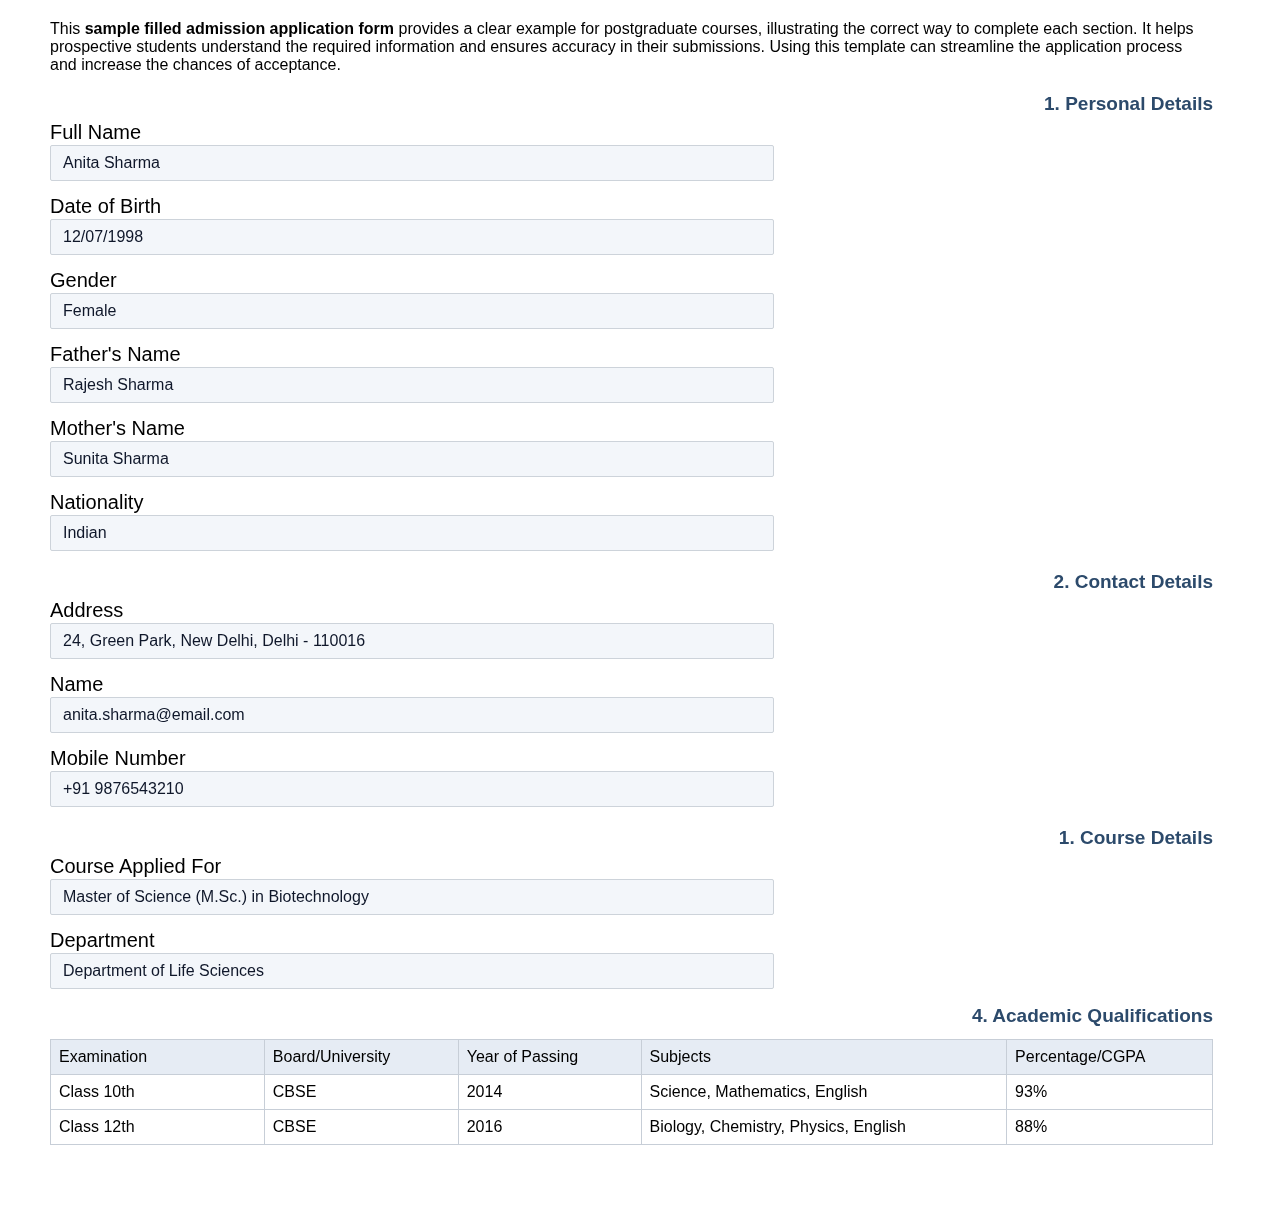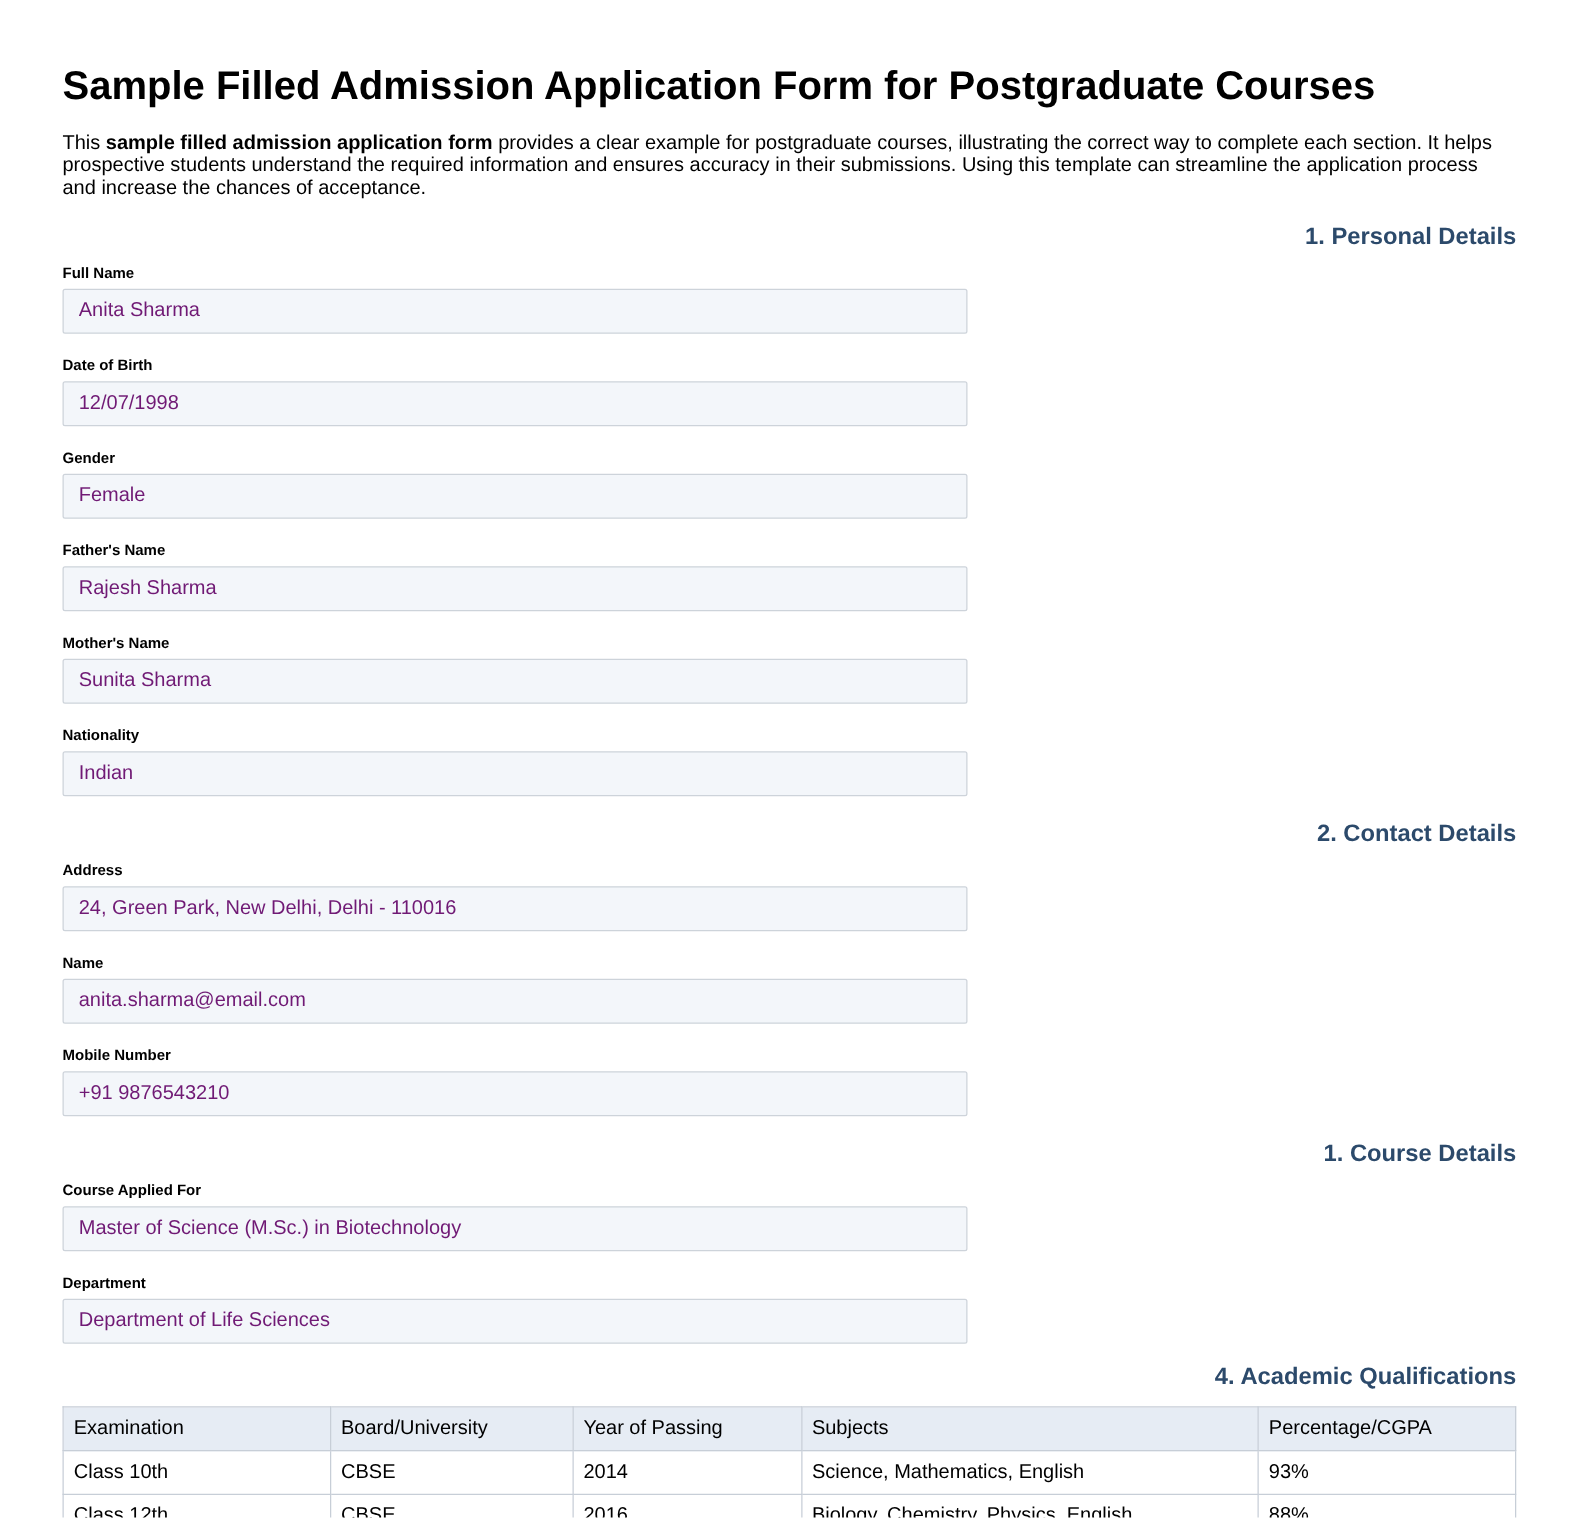--- a/index.html
+++ b/index.html
@@ -26,37 +26,37 @@
   }
   h2 {
     font-size: 19px;
     color: #2c4a6b;
     font-weight: bold;
     margin: 0;
     line-height: 22px;
   }
   .section-title { margin-top: 19px; text-align: right; }
   .field-label {
-    font-size: 12px;
-    font-weight: bold;
+    font-size: 20px;
+    font-weight: normal;
     display: block;
     margin-top: 8px;
     line-height: 18px;
   }
   .field-input {
     width: 724px;
     height: 36px;
     box-sizing: border-box;
     background: #f3f6fa;
     border: 1px solid #cdd3da;
     border-radius: 2px;
     padding: 0 12px;
     font-family: "Liberation Sans", sans-serif;
     font-size: 16px;
-    color: #701a75;
+    color: #0f172a;
     margin-top: 4px;
     display: block;
     line-height: 34px;
   }
   .field-group { margin-top: 0; }
   .field-group + .field-group .field-label { margin-top: 16px; }
   table {
     border-collapse: collapse;
     width: 1163px;
     margin-top: 12px;
@@ -73,21 +73,20 @@
   td {
     padding: 0 8px;
     height: 34px;
     border: 1px solid #c7ced7;
   }
 </style>
 </head>
 <body>
 
 <div class="page">
-  <h1>Sample Filled Admission Application Form for Postgraduate Courses</h1>
   <p class="intro"><span>This </span><b>sample filled admission application form</b><span> provides a clear example for postgraduate courses, illustrating the correct way to complete each section. It helps prospective students understand the required information and ensures accuracy in their submissions. Using this template can streamline the application process and increase the chances of acceptance.</span></p>
 
   <h2 class="section-title">1. Personal Details</h2>
   <div class="field-group">
     <label class="field-label">Full Name</label>
     <input class="field-input" type="text" readonly="" value="Anita Sharma" style="">
   </div>
   <div class="field-group">
     <label class="field-label">Date of Birth</label>
     <input class="field-input" type="text" readonly="" value="12/07/1998" style="">

